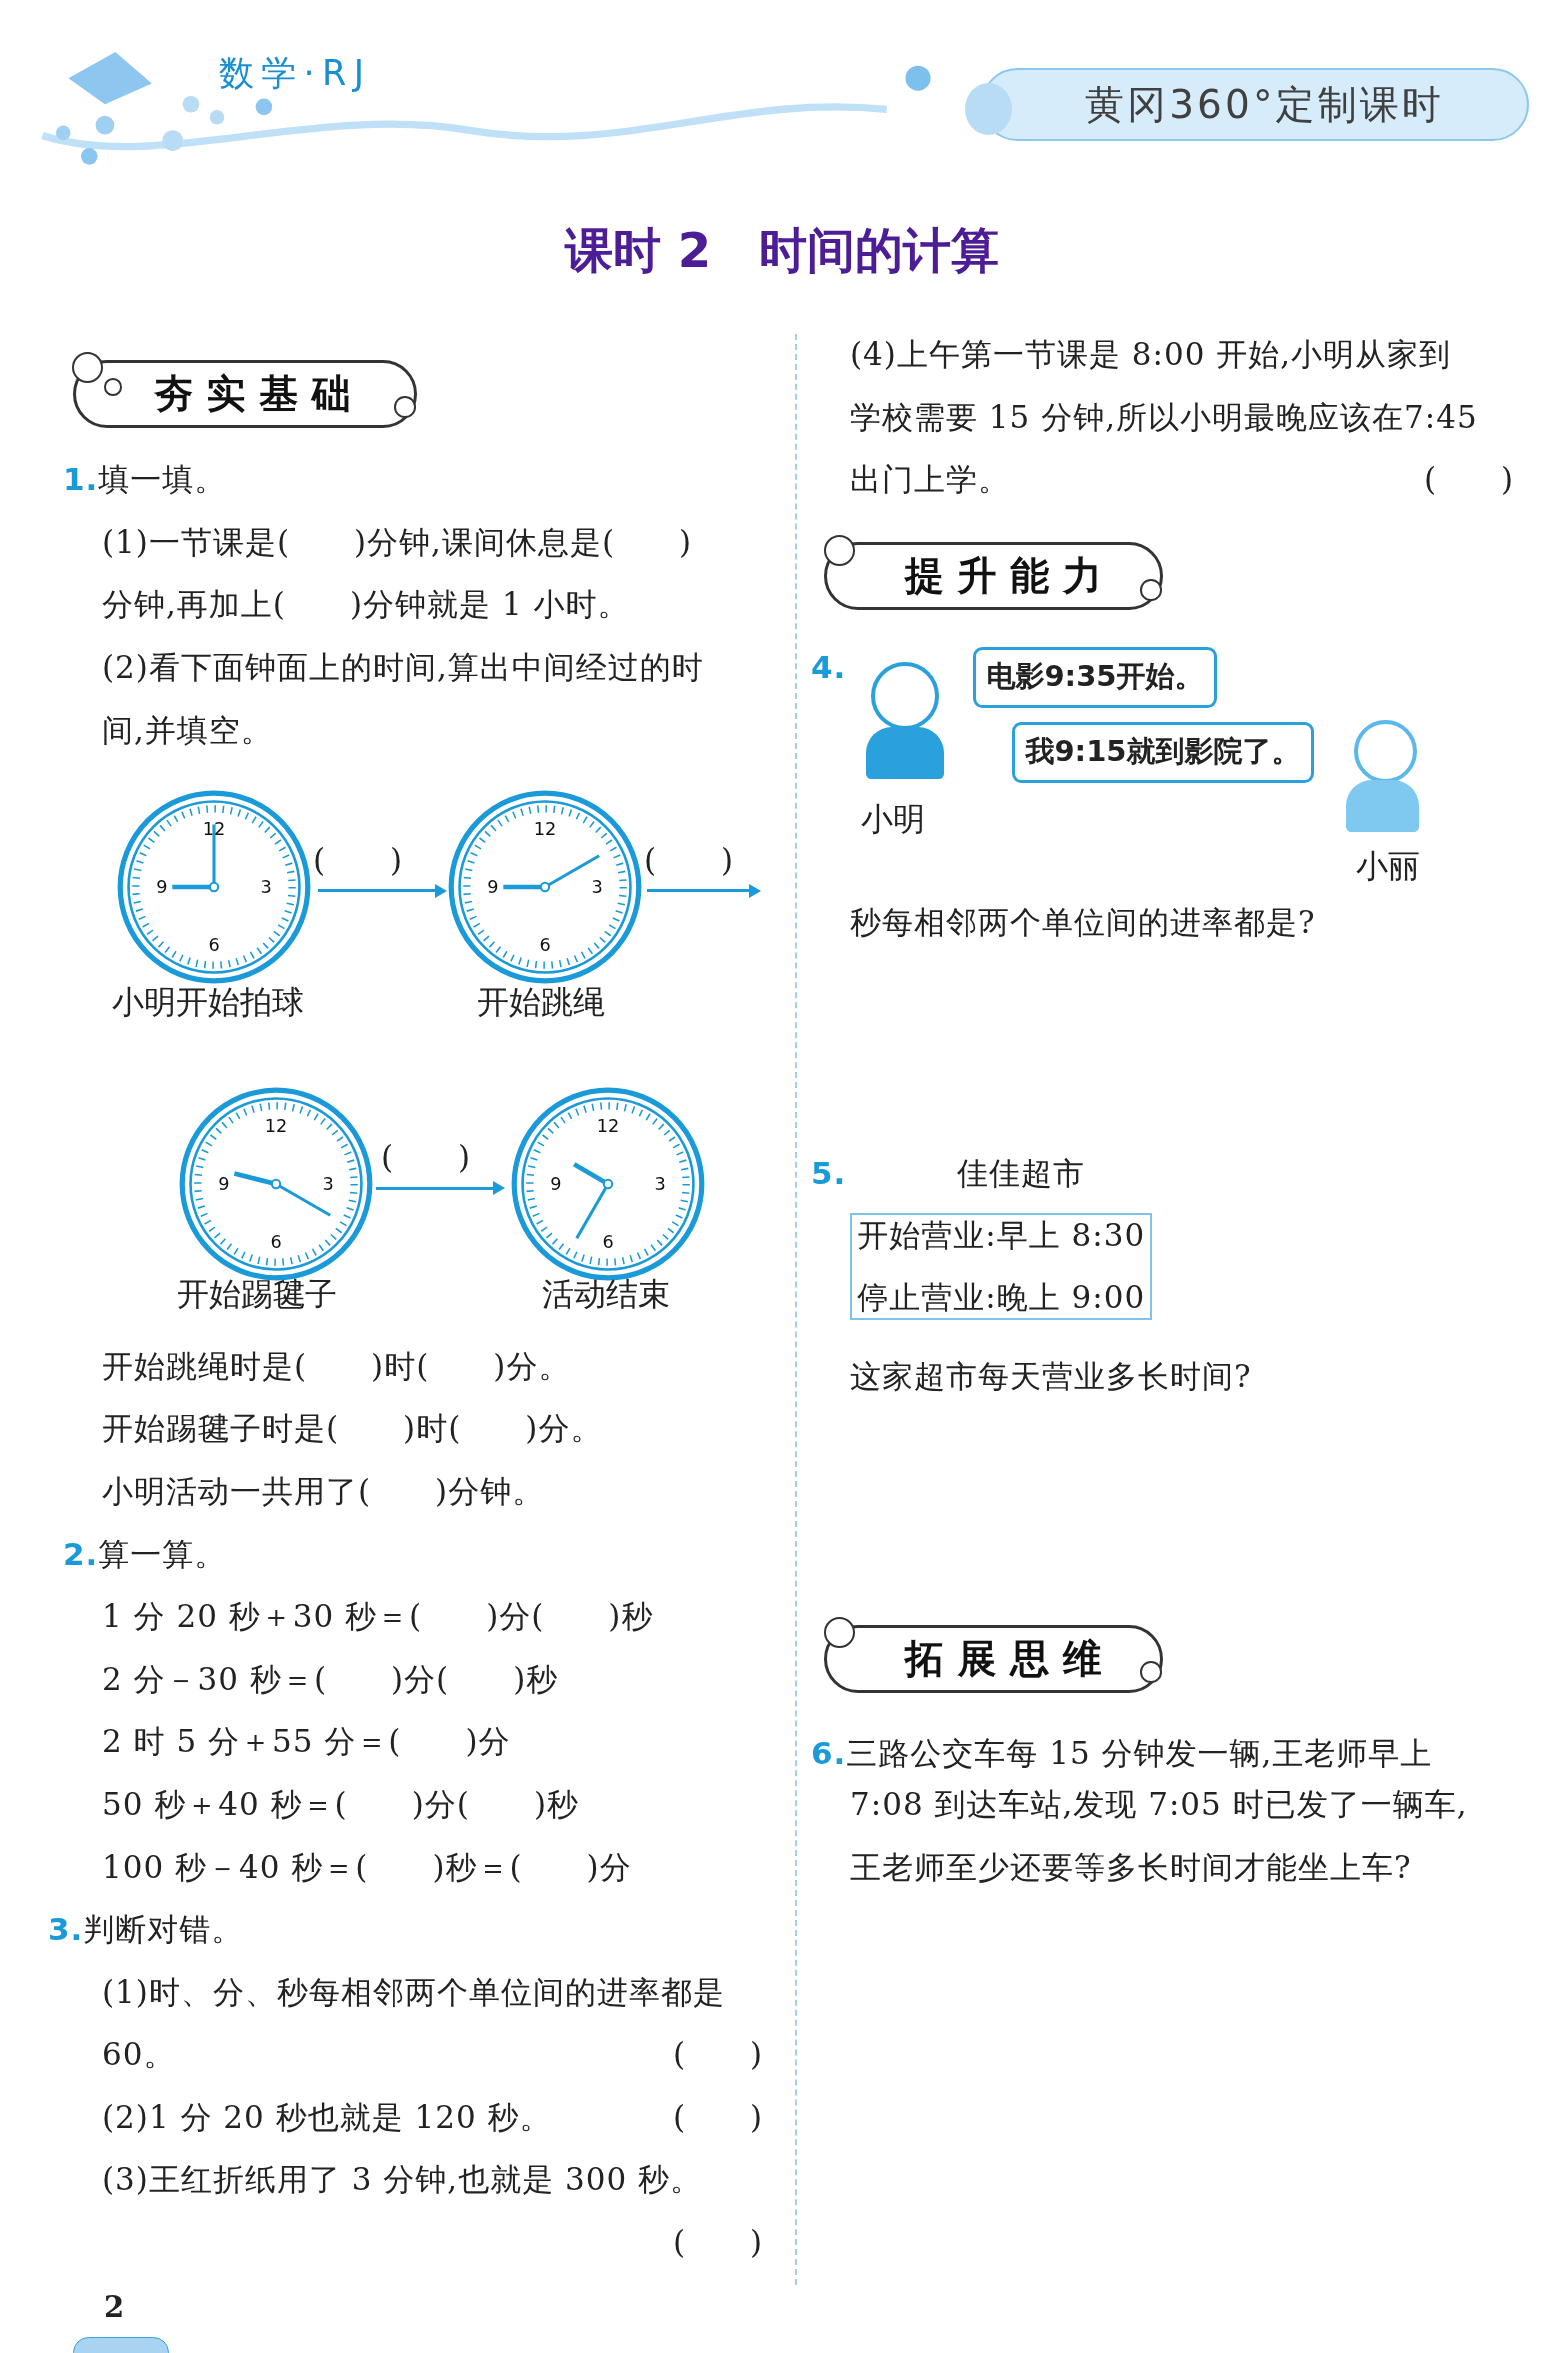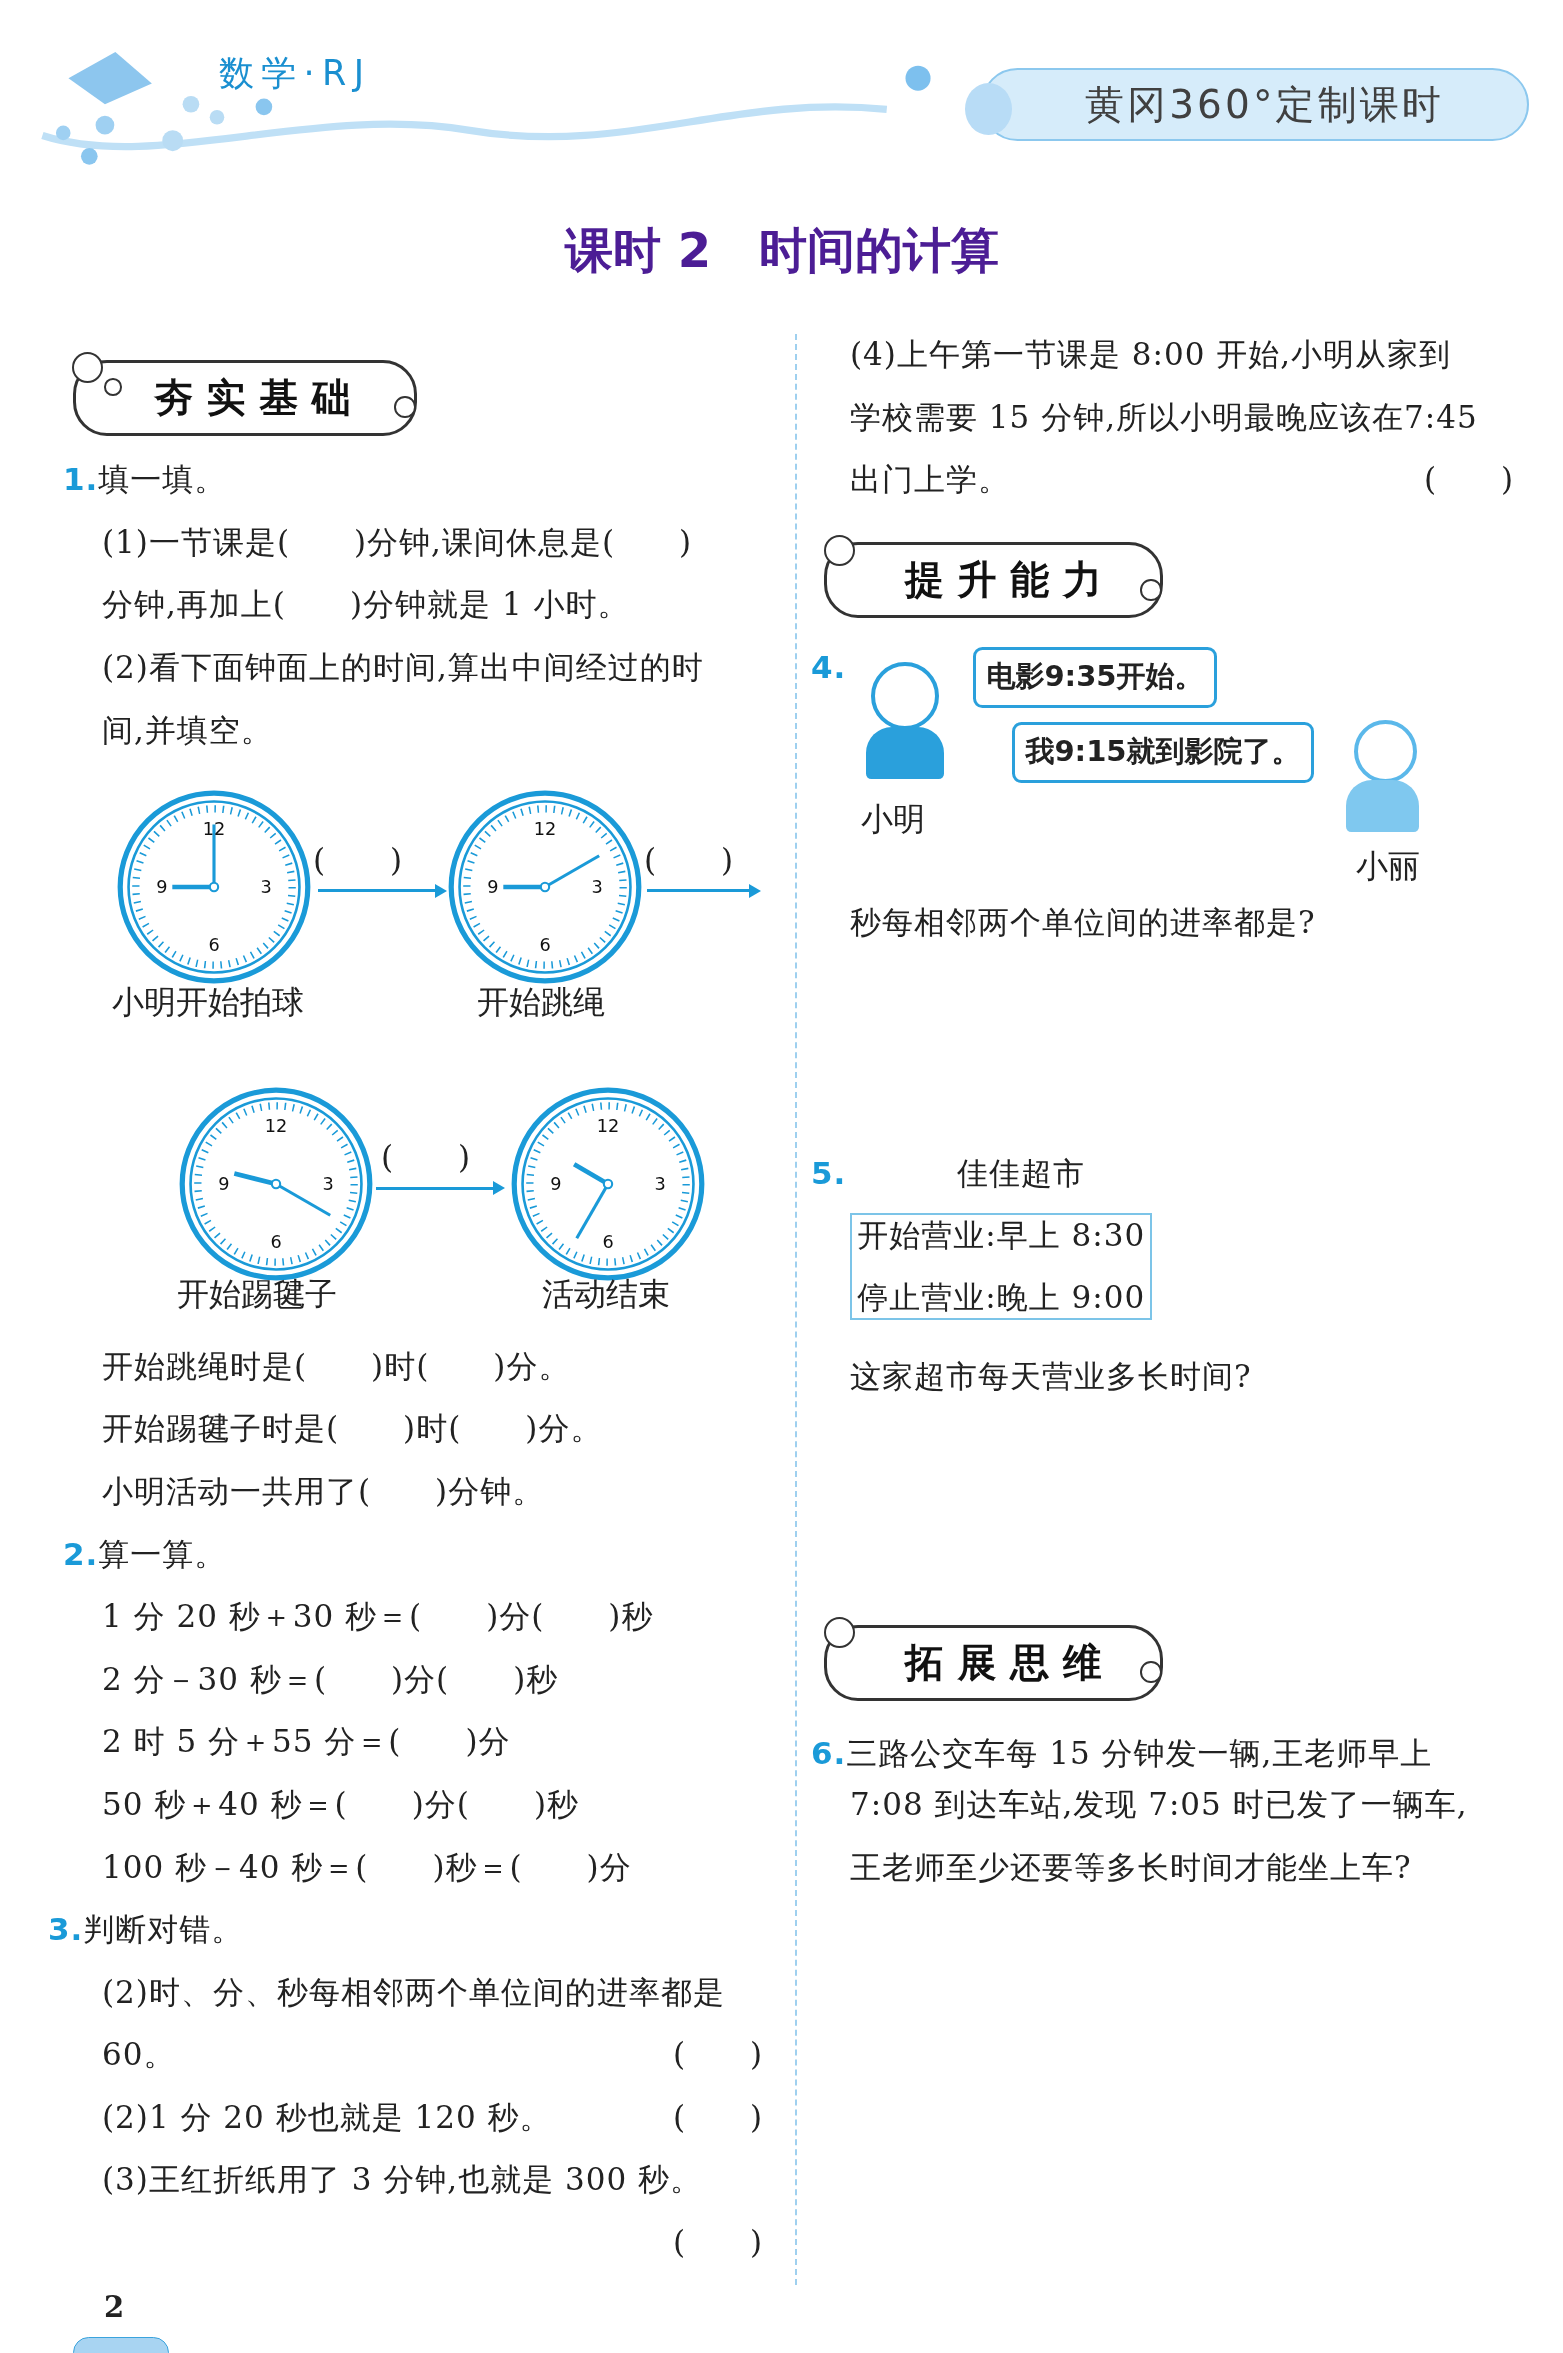--- a/index.html
+++ b/index.html
@@ -6,21 +6,21 @@
   body { width:1564px; height:2354px; background:#ffffff; position:relative; overflow:hidden;
          font-family:"DejaVu Serif","Liberation Serif",serif; color:#222; }
   .abs { position:absolute; }
   
   .hdr-subject { left:219px; top:50px; font-family:"DejaVu Sans","Liberation Sans",sans-serif; font-size:35px; color:#1a8fd0; letter-spacing:7.3px; }
   .hdr-banner { left:981px; top:68px; width:548px; height:73px; border-radius:37px; background:#d6ecfa; border:2.6px solid #8cc8ee; box-sizing:border-box; }
   .hdr-banner-text { left:1085px; top:78px; font-family:"DejaVu Sans","Liberation Sans",sans-serif; font-size:39px; color:#404040; letter-spacing:3.1px; }
   .page-title { left:0; width:1564px; top:219px; text-align:center; font-family:"DejaVu Sans","Liberation Sans",sans-serif; font-size:48px; font-weight:bold; color:#4c1d95; }
   .divider { left:795px; top:334px; height:1951px; border-left:2.1px dashed #9fd0ef; }
   
-  .badge { height:76px; border:3.1px solid #333; border-radius:34px; box-sizing:border-box; display:flex; align-items:center; padding-left:78px; }
+  .badge { height:68px; border:3.1px solid #333; border-radius:34px; box-sizing:border-box; display:flex; align-items:center; padding-left:78px; }
   .badge-text { font-family:"DejaVu Sans","Liberation Sans",sans-serif; font-size:39px; font-weight:bold; letter-spacing:13.6px; color:#111; }
   .bubble { position:absolute; border:2.6px solid #333; border-radius:50%; background:#fff; }
   
   .line { font-size:31px; line-height:31px; white-space:nowrap; letter-spacing:1px; }
   .qnum { color:#1a9ad8; font-weight:bold; font-family:"DejaVu Sans","Liberation Sans",sans-serif; }
   .clock-label { font-family:"DejaVu Sans","Liberation Sans",sans-serif; font-size:32px; }
   .speech { border:3.1px solid #2aa0dc; border-radius:9.4px; background:#fff; font-family:"DejaVu Sans","Liberation Sans",sans-serif; font-size:29px; font-weight:bold; padding:7.3px 10.4px; }
   .shop-box { border:2.1px solid #7cc4e8; padding:5.2px 5.2px; }
   .pagenum { left:104px; top:2290px; font-size:29px; font-weight:bold; }
 </style>
@@ -146,21 +146,21 @@
 </div>
 <div class="abs line" style="left:102px;top:1601px;">1 分 20 秒＋30 秒＝(　　)分(　　)秒</div>
 <div class="abs line" style="left:102px;top:1664px;">2 分－30 秒＝(　　)分(　　)秒</div>
 <div class="abs line" style="left:102px;top:1726px;">2 时 5 分＋55 分＝(　　)分</div>
 <div class="abs line" style="left:102px;top:1789px;">50 秒＋40 秒＝(　　)分(　　)秒</div>
 <div class="abs line" style="left:102px;top:1852px;">100 秒－40 秒＝(　　)秒＝(　　)分</div>
 
 <div class="abs line" style="left:48px;top:1914px;">
   <span class="qnum">3.</span><span>判断对错。</span>
 </div>
-<div class="abs line" style="left:102px;top:1977px;">(2)时、分、秒每相邻两个单位间的进率都是</div>
+<div class="abs line" style="left:102px;top:1977px;">(1)时、分、秒每相邻两个单位间的进率都是</div>
 <div class="abs line" style="left:102px;top:2039px;">60。</div>
 <div class="abs line" style="left:673px;top:2039px;">(　　)</div>
 <div class="abs line" style="left:102px;top:2102px;">(2)1 分 20 秒也就是 120 秒。</div>
 <div class="abs line" style="left:673px;top:2102px;">(　　)</div>
 <div class="abs line" style="left:102px;top:2164px;">(3)王红折纸用了 3 分钟,也就是 300 秒。</div>
 <div class="abs line" style="left:673px;top:2227px;">(　　)</div>
 
 <div class="abs pagenum">2</div>
 <div class="abs" style="left:73px;top:2337px;width:94px;height:21px;background:#a8d4f2;border:1.6px solid #3aa3dd;border-radius:15.6px 15.6px 0 0;"></div>
 

